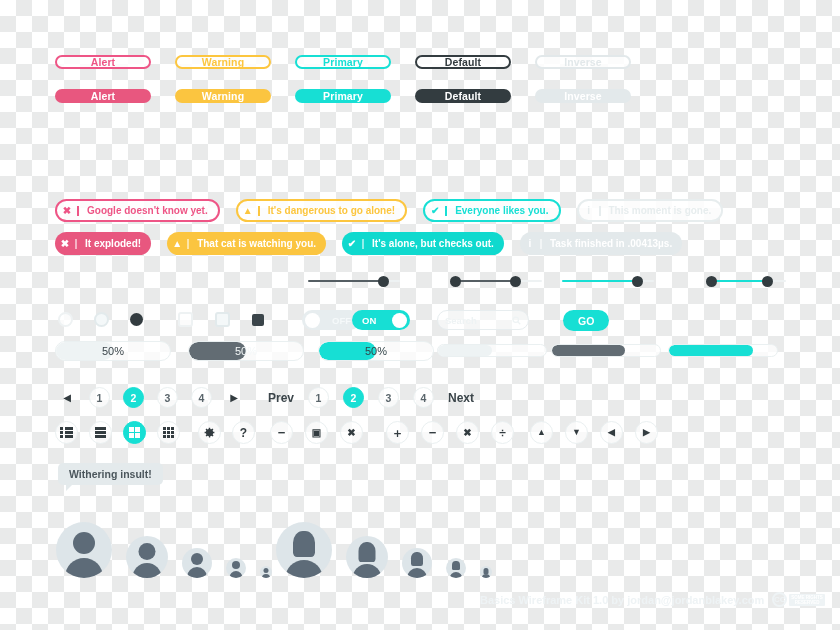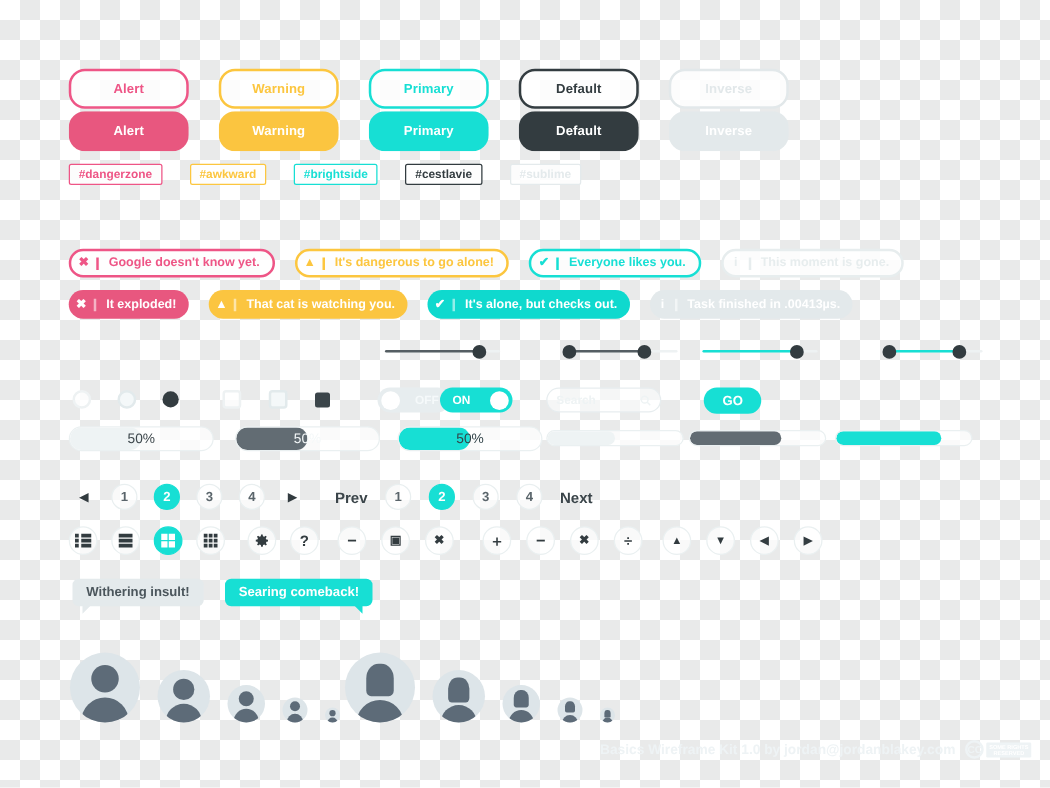--- a/index.html
+++ b/index.html
@@ -15,21 +15,21 @@
     background-position: 0 0, 16px 16px;
     overflow: hidden;
     position: relative;
   }
   .stage { position:absolute; inset:0; }
 
   .row { position:absolute; display:flex; align-items:center; }
 
   
   .btn {
-    height: 32px; min-width: 96px; padding: 0 10px;
+    height: 14px; min-width: 96px; padding: 0 10px;
     border-radius: 13px; display:flex; align-items:center; justify-content:center;
     font-size: 10.5px; font-weight: bold; letter-spacing: .1px;
     white-space: nowrap;
   }
   .btn.outline { background: rgba(255,255,255,.85); border: 2px solid; }
   .btn.solid { border: 2px solid transparent; color:#ffffff; }
   .o-alert   { border-color:#ee5586; color:#ee5586; }
   .o-warning { border-color:#fcc63f; color:#fcc63f; }
   .o-primary { border-color:#17dfd4; color:#17dfd4; }
   .o-default { border-color:#333c40; color:#333c40; }
@@ -231,27 +231,20 @@
   </div>
 
   <div class="row" style="left:55px; top:89px; gap:24px;">
     <div class="btn solid s-alert">Alert</div>
     <div class="btn solid s-warning">Warning</div>
     <div class="btn solid s-primary">Primary</div>
     <div class="btn solid s-default">Default</div>
     <div class="btn solid s-inverse">Inverse</div>
   </div>
 
-  <div class="row" style="left:55px; top:131px; gap:22px;">
-    <div class="tag outline t-alert">#dangerzone</div>
-    <div class="tag outline t-warning">#awkward</div>
-    <div class="tag outline t-primary">#brightside</div>
-    <div class="tag outline t-default">#cestlavie</div>
-    <div class="tag outline t-inverse">#sublime</div>
-  </div>
 
 
   <div class="row" style="left:55px; top:199px; gap:16px;">
     <div class="alert outline a-alert">
       <span class="ico">✖</span>
       <span class="msg">Google doesn't know yet.</span>
     </div>
     <div class="alert outline a-warning">
       <span class="ico">▲</span>
       <span class="msg">It's dangerous to go alone!</span>
@@ -464,21 +457,20 @@
     </span>
     <span class="ibtn">
       <span class="g" style="font-size:9px;">◀</span>
     </span>
     <span class="ibtn">
       <span class="g" style="font-size:9px;">▶</span>
     </span>
   </div>
 
   <div class="bubble grey" style="position:absolute; left:58px; top:463px;">Withering insult!</div>
-  <div class="bubble cyan" style="position:absolute; left:180px; top:463px;">Searing comeback!</div>
 
   <div class="row" style="left:56px; top:512px; gap:14px; align-items:flex-end; height:66px;">
     <span class="av round" style="width:56px;height:56px;">
       <span class="head" style="width:22px;height:22px;top:10px;"></span>
       <span class="body" style="width:38px;height:24px;top:36px;border-radius:19px 19px 0 0;"></span>
     </span>
     <span class="av round" style="width:42px;height:42px;">
       <span class="head" style="width:17px;height:17px;top:7px;"></span>
       <span class="body" style="width:29px;height:18px;top:27px;border-radius:15px 15px 0 0;"></span>
     </span>

